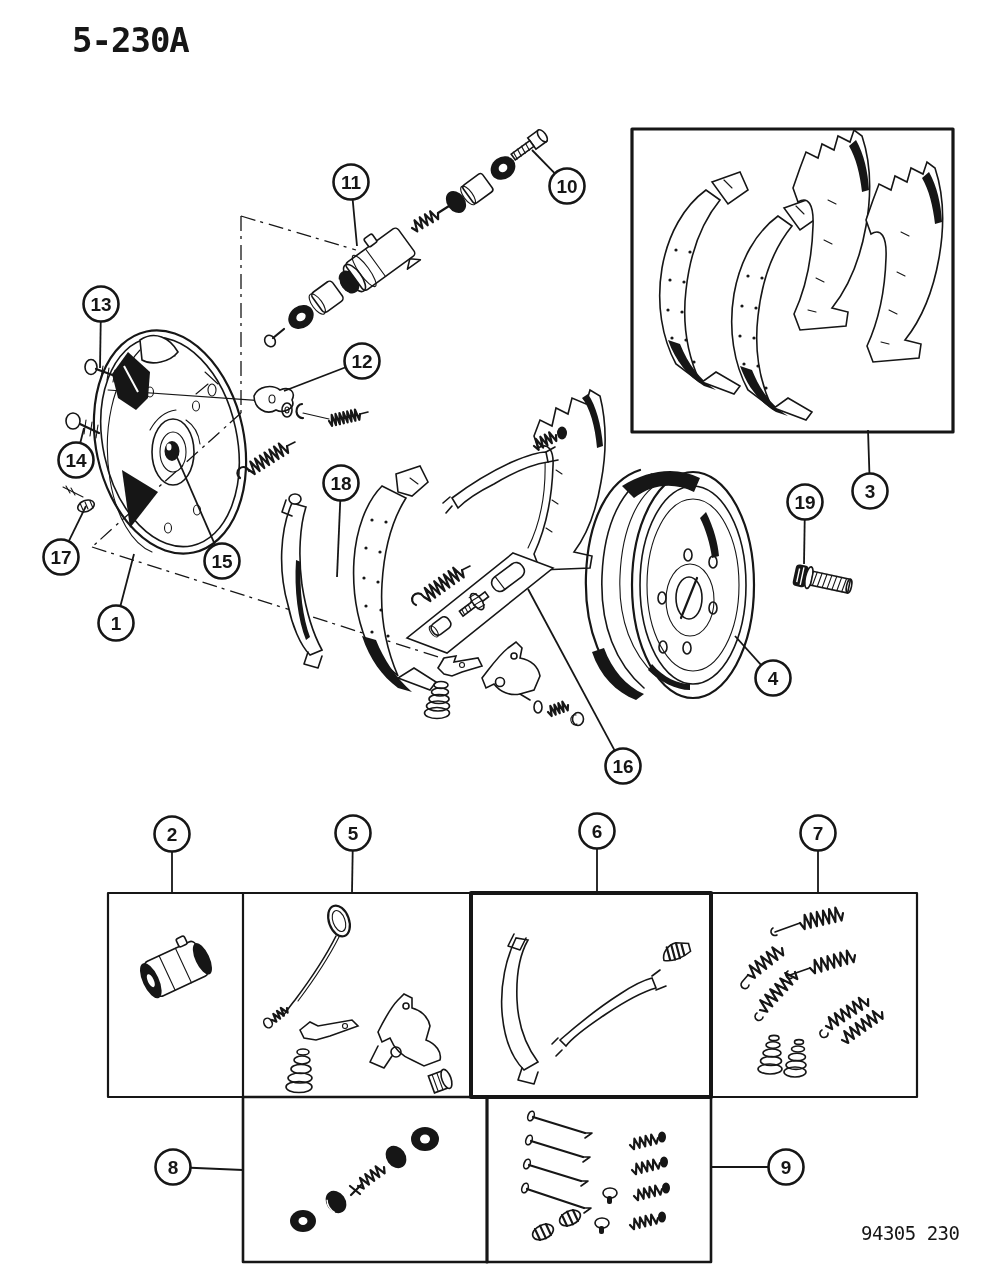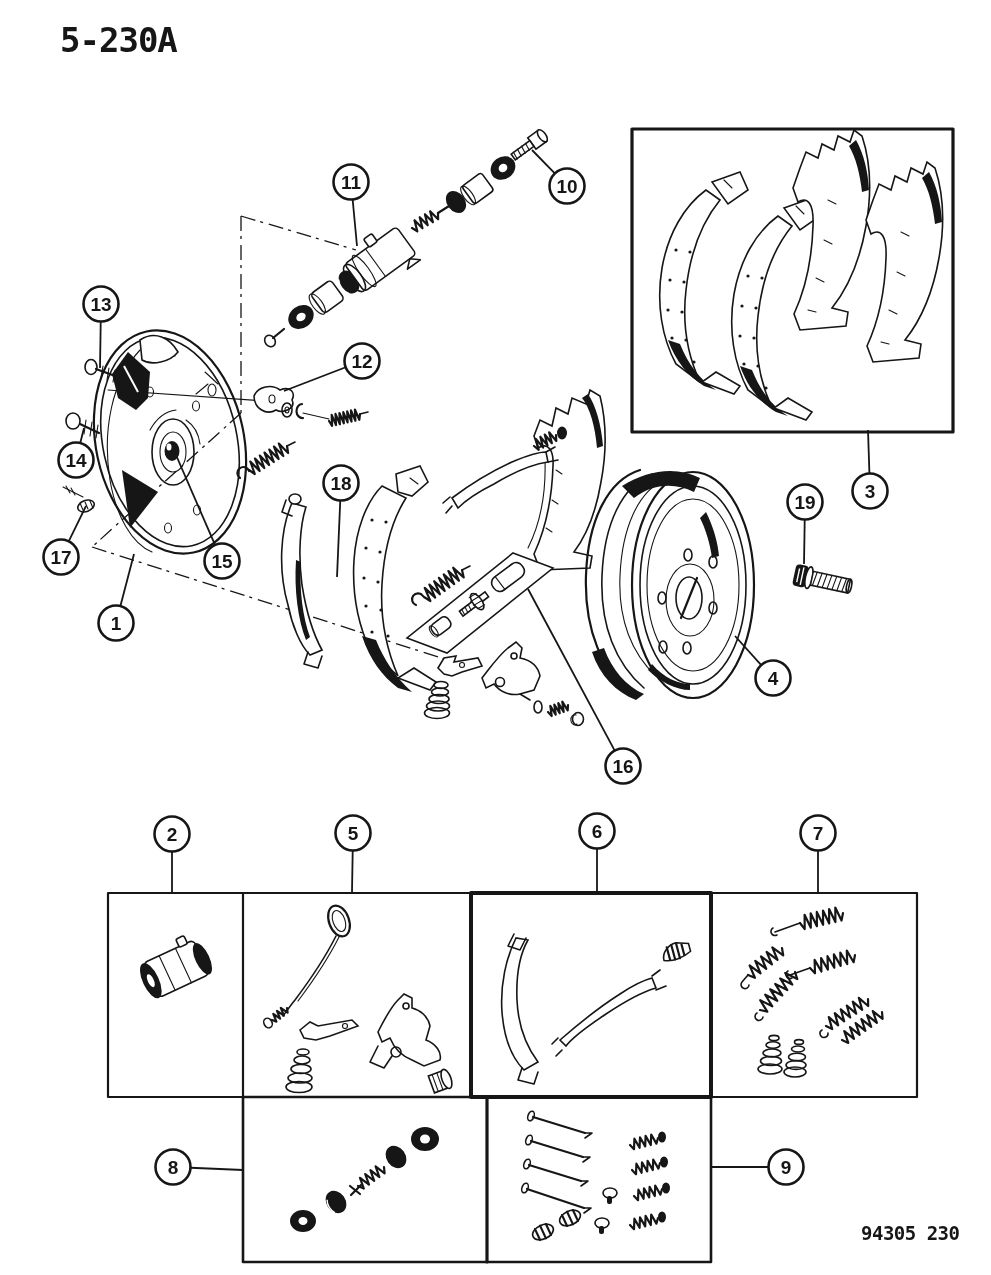--- a/index.html
+++ b/index.html
@@ -1,21 +1,21 @@
 <!DOCTYPE html>
 <html style="--ink: #161616; --paper: #ffffff;"><head>
 <meta charset="utf-8">
 <style>
   :root{ --ink:#161616; --paper:#ffffff; }
   html,body{margin:0;padding:0;background:#888;}
   .page{position:relative;width:991px;height:1275px;background:var(--paper);overflow:hidden;
         font-family:"DejaVu Sans Mono","Liberation Mono",monospace;}
-  .page-code{position:absolute;left:60px;top:20px;font-size:34px;font-weight:700;
+  .page-code{position:absolute;left:72px;top:20px;font-size:34px;font-weight:700;
              letter-spacing:-1px;color:var(--ink);}
-  .catalog-number{position:absolute;left:861px;top:1222px;font-size:19px;font-weight:700;
+  .catalog-number{position:absolute;left:861px;top:1222px;font-size:19px;font-weight:400;
              letter-spacing:-0.5px;color:var(--ink);white-space:pre;}
   svg{position:absolute;left:0;top:0;}
   .ln{fill:none;stroke:var(--ink);stroke-width:1.6;stroke-linecap:round;stroke-linejoin:round;}
   .thin{stroke-width:1.1}.w2{stroke-width:2.2}.w25{stroke-width:2.6}.w3{stroke-width:3.2}.w4{stroke-width:4}
   .fl{fill:var(--ink);stroke:none;}
   .wh{fill:#fff;stroke:var(--ink);stroke-width:1.6;}
   .dash{fill:none;stroke:var(--ink);stroke-width:1.3;stroke-dasharray:15 5 3 6;}
   .callout-circle{fill:#fff;stroke:var(--ink);stroke-width:2.6;}
   .callout-num{fill:var(--ink);font-family:"Liberation Sans","DejaVu Sans",sans-serif;
                font-size:19px;font-weight:600;text-anchor:middle;}

